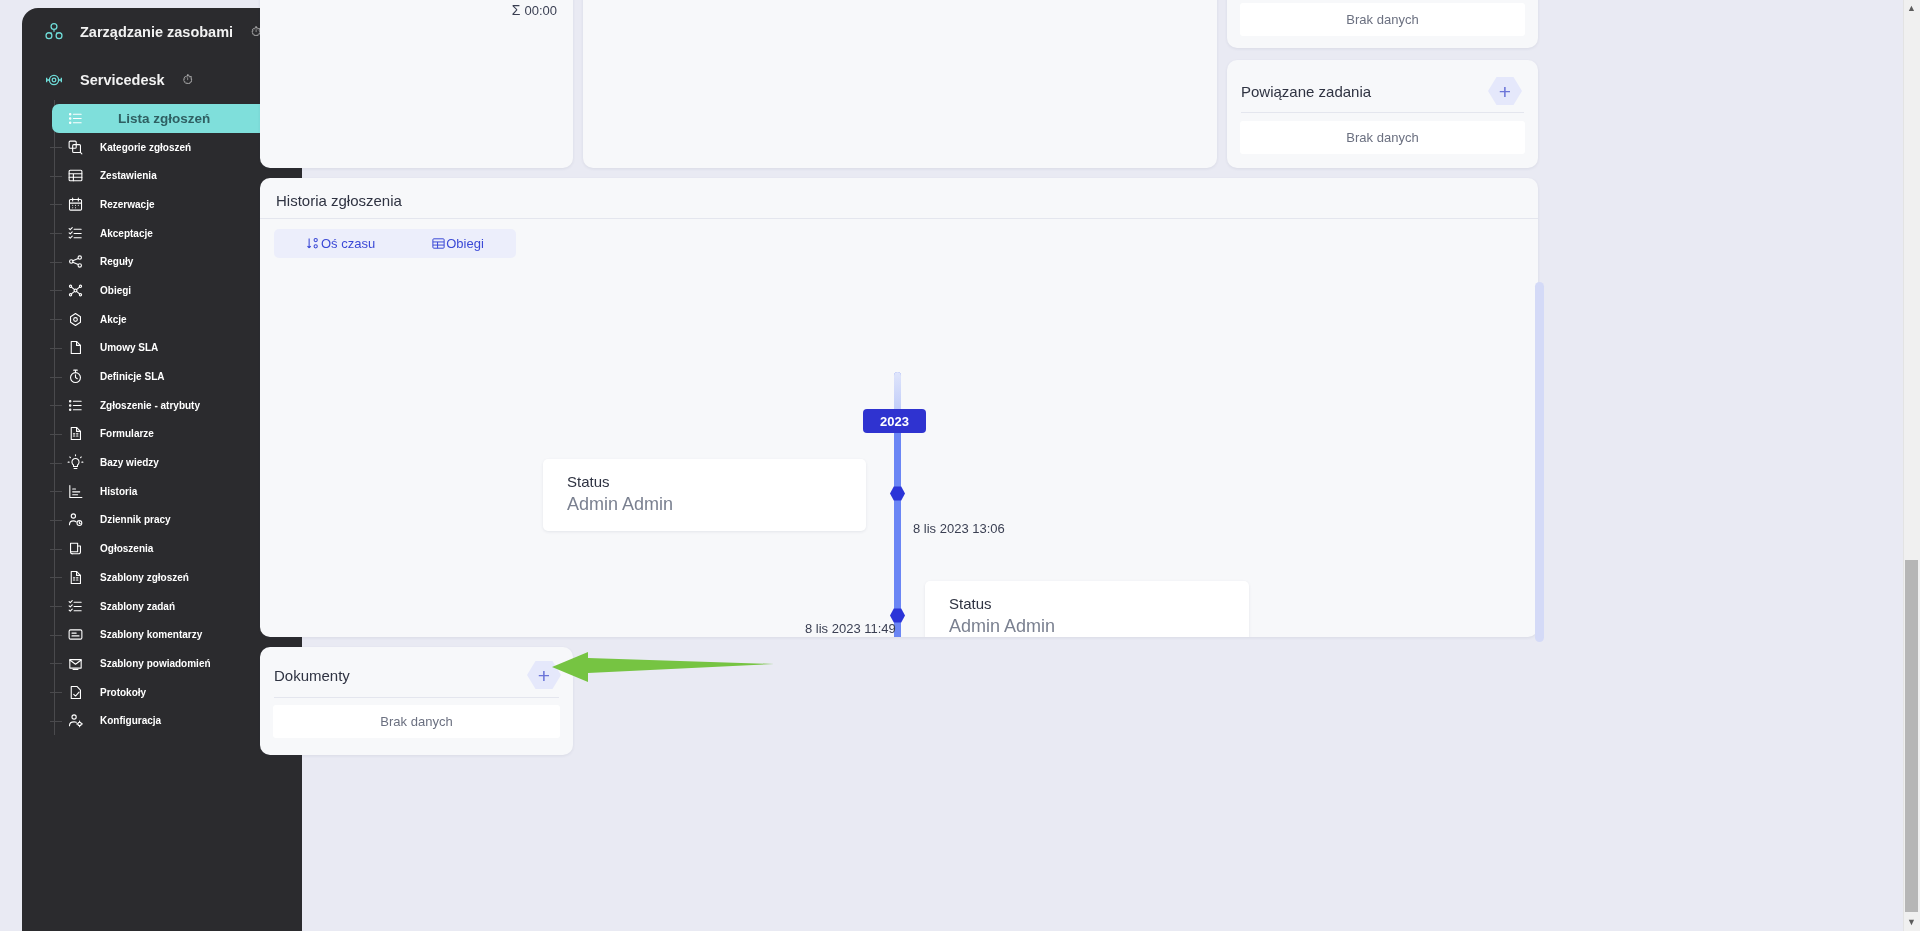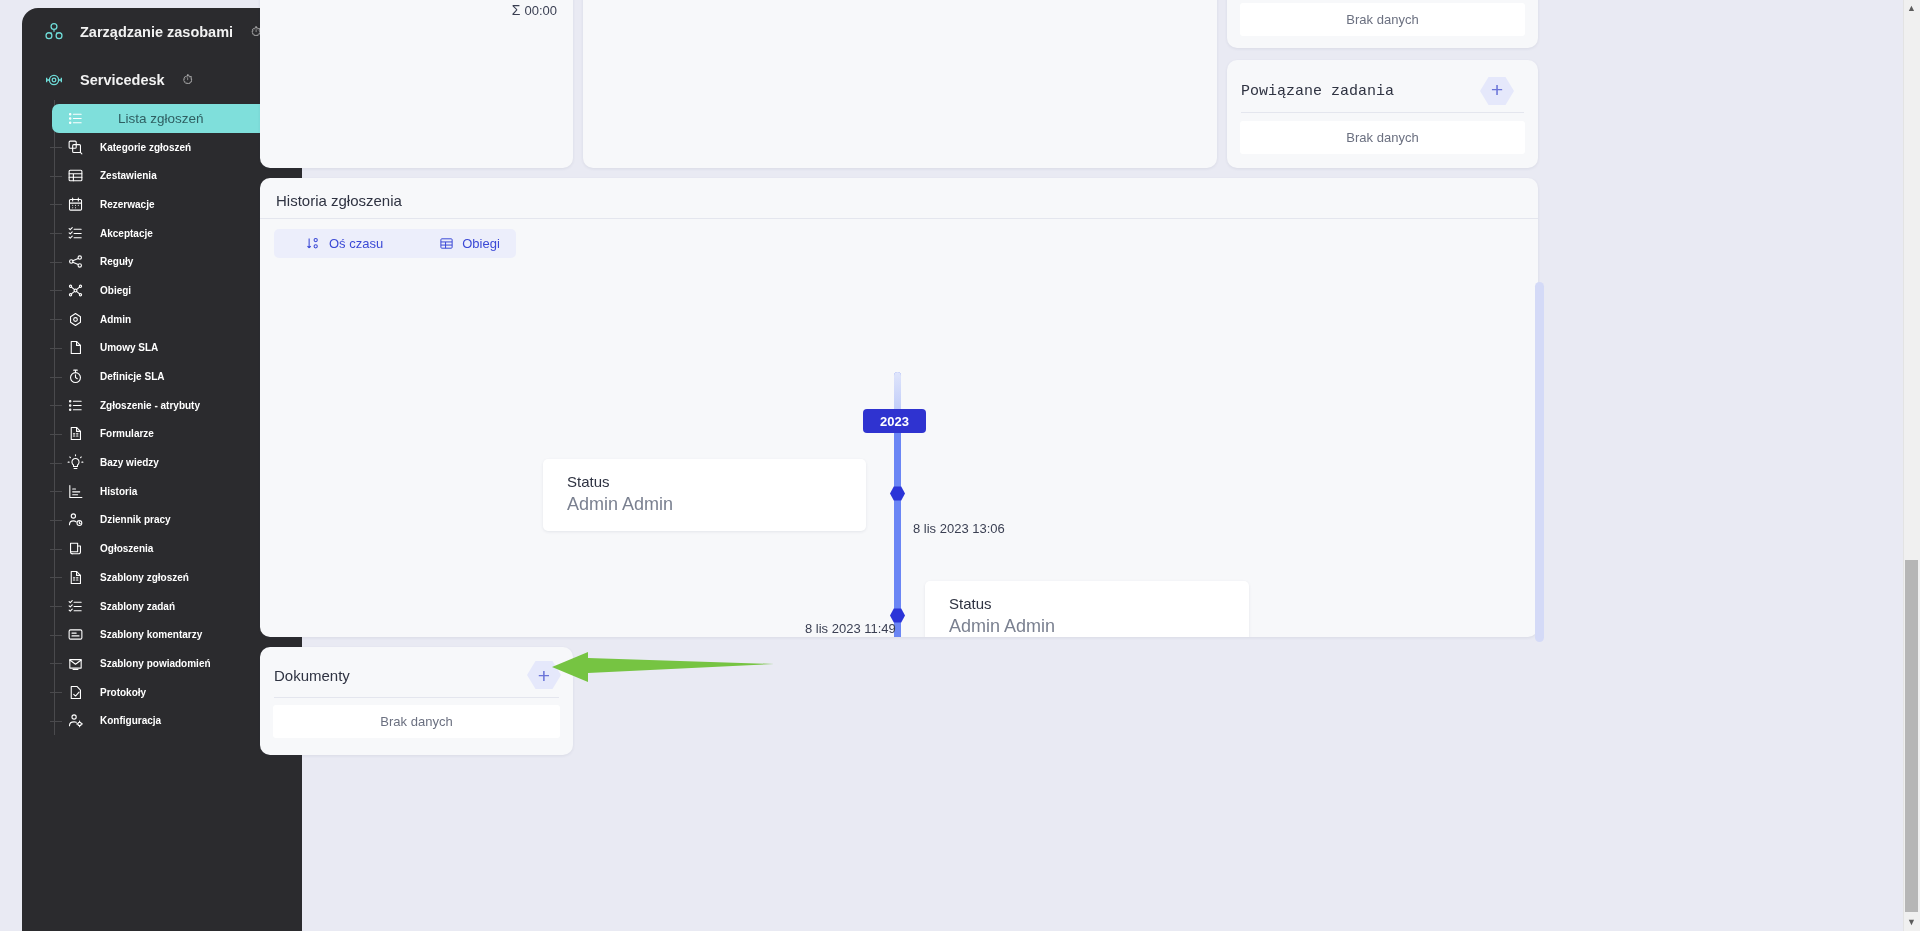--- a/index.html
+++ b/index.html
@@ -54,21 +54,21 @@
     display: flex; align-items: center; gap: 16px;
     height: 28.7px; margin: 0 8px 0 16px; padding-left: 14px;
     border-radius: 7px; cursor: pointer; position: relative;
   }
   .nav-item .ni-icon {
     width: 18px; height: 18px; flex: 0 0 18px;
     display: flex; align-items: center; justify-content: center; color: #ffffff;
   }
   .nav-item .ni-label { font-size: 10px; color: #ffffff; font-weight: bold; white-space: nowrap; }
   .nav-item.selected { background: #7fdfdb; }
-  .nav-item.selected .ni-label { color: #2f5f62; font-weight: normal; font-size: 13.5px; padding-left: 18px; }
+  .nav-item.selected .ni-label { color: #2f5f62; font-weight: bold; font-size: 13.5px; padding-left: 18px; }
   .nav-item.selected .ni-icon { color: #fff; }
   .nav-item::after {
     content: ""; position: absolute; left: -2px; top: 50%;
     width: 12px; height: 1px; background: #4a4a4d;
   }
   .nav-item.selected::after { display: none; }
 
   
   .card {
     position: absolute; background: #f7f8fa;
@@ -105,38 +105,38 @@
   
   #card-blank { left: 583px; top: -44px; width: 634px; height: 212px; }
 
   
   #card-r1 { left: 1227px; top: -120px; width: 311px; height: 168px; }
   #card-r1 .empty-row { position: absolute; left: 13px; right: 13px; top: 123px; }
 
   
   #card-r2 { left: 1227px; top: 60px; width: 311px; height: 108px; }
   #card-r2 .hdr {
-    position: absolute; left: 14px; right: 24px; top: 10px; height: 42px;
-    display: flex; align-items: center; justify-content: space-between; font-family: Liberation Mono, monospace;
+    position: absolute; left: 14px; right: 16px; top: 10px; height: 42px;
+    display: flex; align-items: center; justify-content: space-between;
   }
   #card-r2 .divider { position: absolute; left: 14px; right: 14px; top: 52px; }
   #card-r2 .empty-row { position: absolute; left: 13px; right: 13px; top: 61px; }
 
   
   #card-history { left: 260px; top: 178px; width: 1278px; height: 459px; }
   #hist-title { position: absolute; left: 16px; top: 14px; }
   #card-history > .divider { position: absolute; left: 0; right: 0; top: 40px; }
 
   .tabs {
     position: absolute; left: 14px; top: 51px;
     width: 242px; height: 29px; background: #eceefb; border-radius: 5px;
     display: flex; align-items: center;
   }
   .tab {
-    display: flex; align-items: center; gap: 8px; color: #3b49d6;
+    display: flex; align-items: center; color: #3b49d6;
     font-size: 13px; cursor: pointer; padding: 0 10px;
   }
   .tab.t1 { margin-left: 22px; }
   .tab.t2 { margin-left: 36px; }
   .tab-ic { width: 15px; height: 15px; display: flex; align-items: center; justify-content: center; }
 
   
   .hist-body { position: absolute; left: 0; right: 0; top: 86px; bottom: 0; overflow: hidden; }
 
   
@@ -302,21 +302,21 @@
           </span>
           <span class="ni-label">Obiegi</span>
         </div>
         <div class="nav-item">
           <span class="ni-icon">
             <svg viewBox="0 0 24 24" width="17" height="17" fill="none" stroke="currentColor" stroke-width="1.55" stroke-linecap="round" stroke-linejoin="round">
               <path d="M12 3.5l7 4.5v8l-7 4.5-7-4.5v-8z"></path>
               <circle cx="12" cy="12" r="2.6"></circle>
             </svg>
           </span>
-          <span class="ni-label">Admin</span>
+          <span class="ni-label">Akcje</span>
         </div>
         <div class="nav-item">
           <span class="ni-icon">
             <svg viewBox="0 0 24 24" width="17" height="17" fill="none" stroke="currentColor" stroke-width="1.55" stroke-linecap="round" stroke-linejoin="round">
               <path d="M6 3.5h7.5L19 9v11.5H6z"></path>
               <path d="M13.5 3.5V9H19"></path>
             </svg>
           </span>
           <span class="ni-label">Umowy SLA</span>
         </div>

